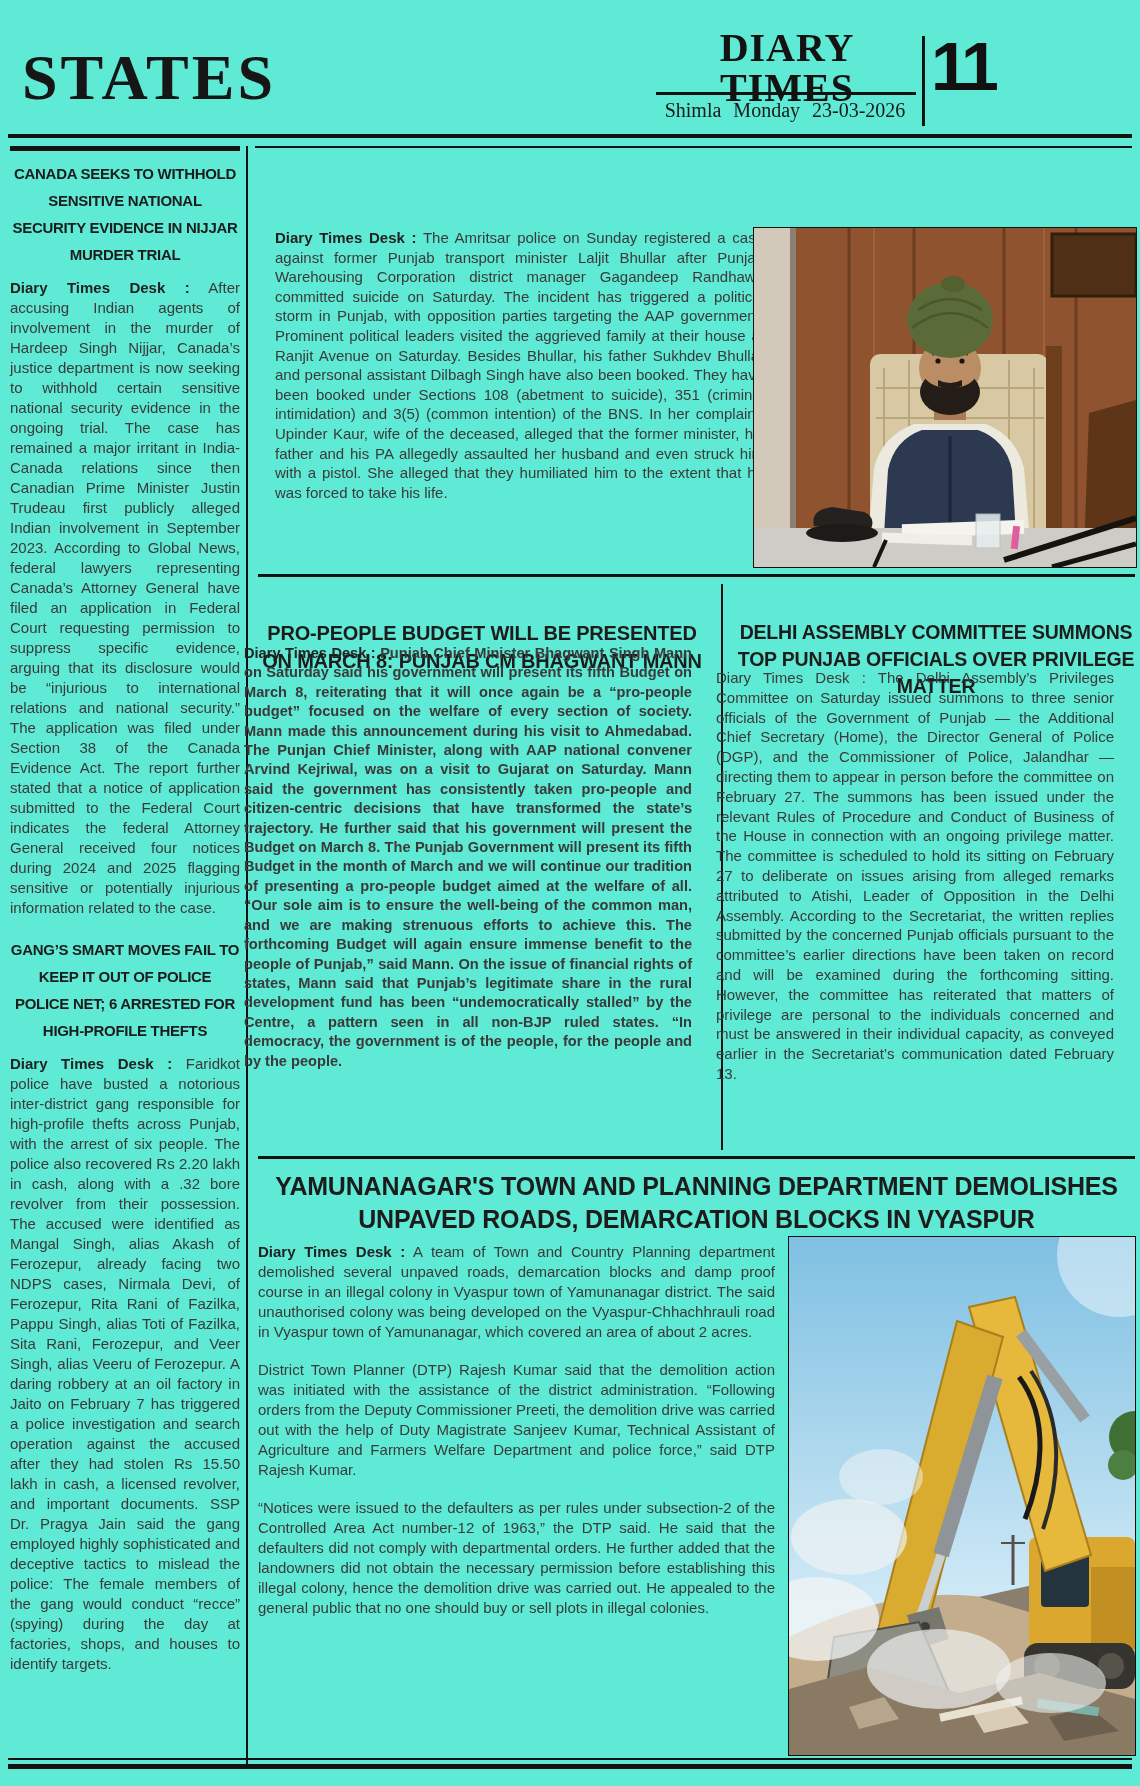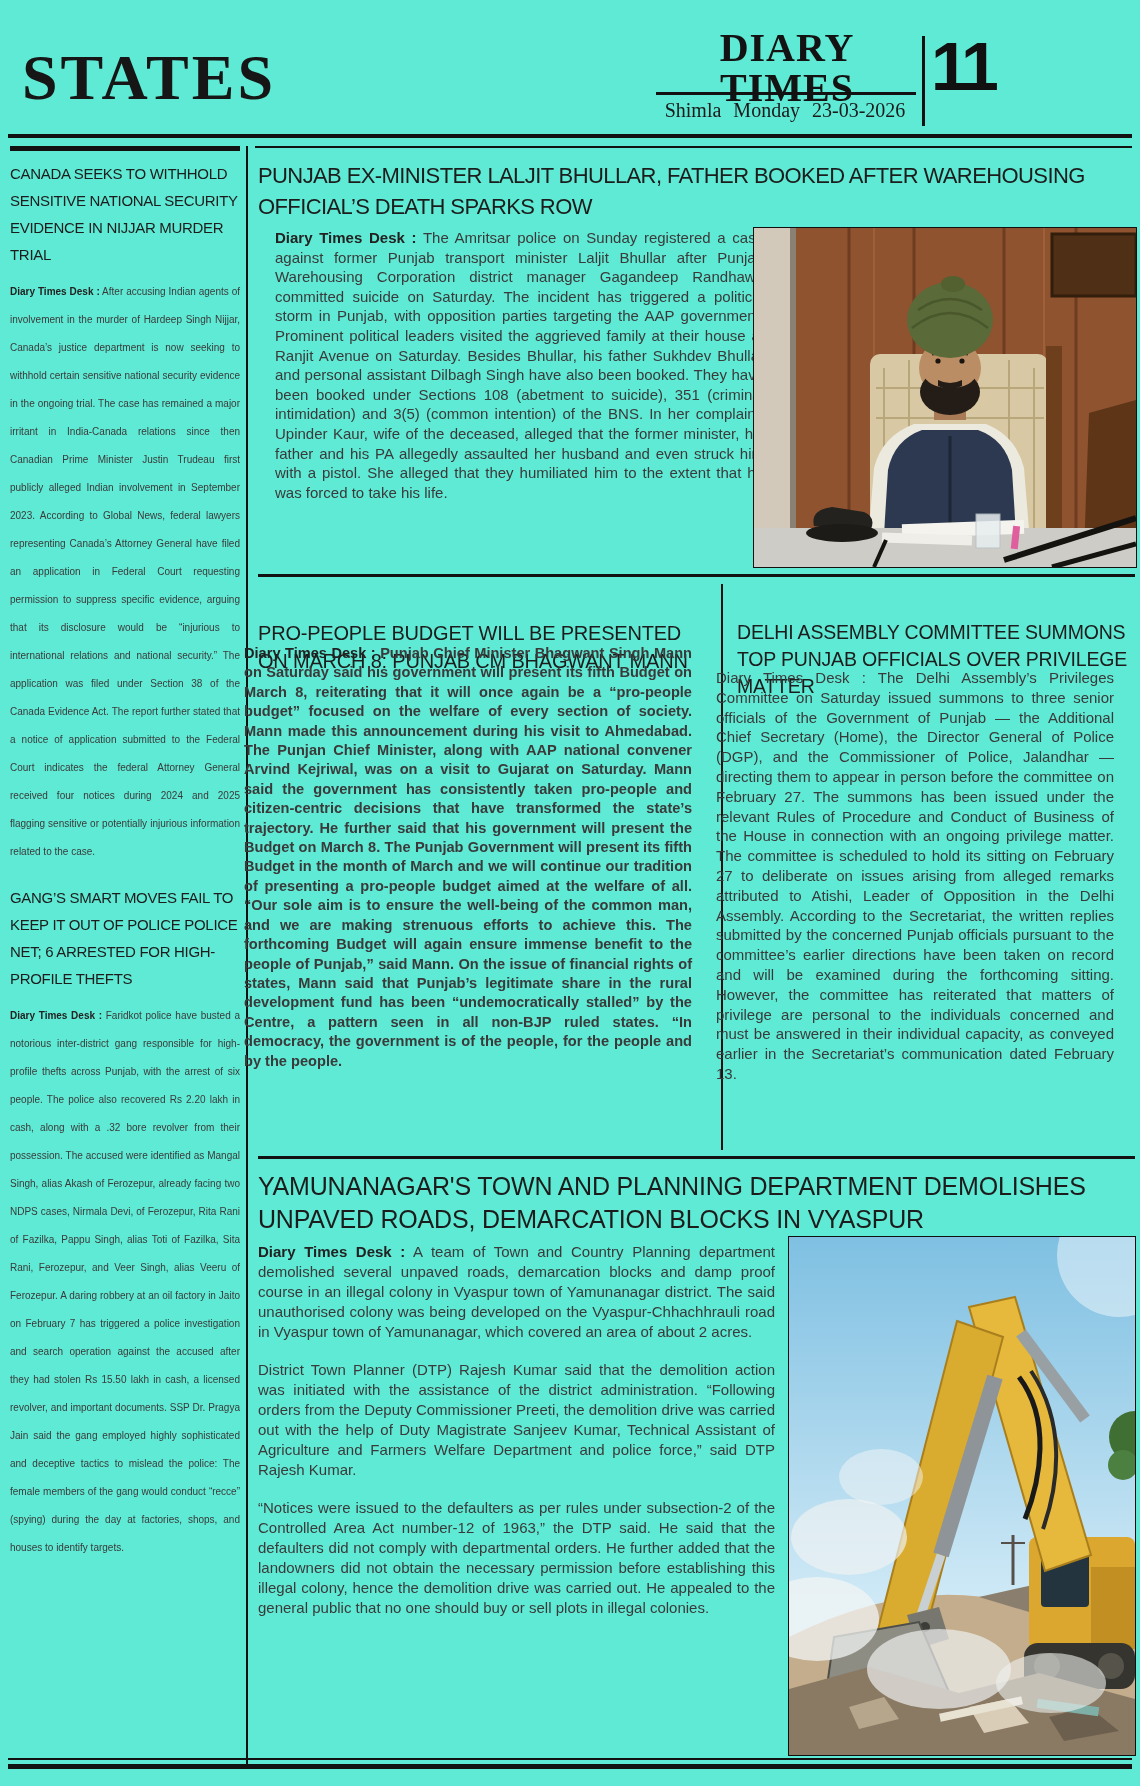--- a/index.html
+++ b/index.html
@@ -9,30 +9,30 @@
   
   .states{font-family:"Liberation Serif",serif;font-weight:600;font-size:64px;
           letter-spacing:3px;color:#161616;line-height:1;}
   .paper{font-family:"Liberation Serif",serif;font-weight:600;font-size:40px;
          letter-spacing:1px;color:#131313;text-align:center;line-height:1;}
   .dateline{font-family:"Liberation Serif",serif;font-size:20px;color:#1a1a1a;
             text-align:center;word-spacing:7px;line-height:1;}
   .pgnum{font-weight:700;font-size:68px;letter-spacing:-4px;color:#111;line-height:1;}
   .rule{background:#121212;}
   
-  .hl{font-weight:400;color:#1c1c1c;text-align:left;}
+  .hl{font-weight:700;color:#1c1c1c;text-align:center;}
   .hl-side{font-size:15px;line-height:27px;letter-spacing:-0.3px;}
   .hl-top{font-size:22px;line-height:31px;letter-spacing:-0.6px;}
   .hl-mid{font-size:20px;line-height:28px;letter-spacing:-0.2px;margin-top:33px;}
   .hl-bot{font-size:25px;line-height:33px;letter-spacing:-0.2px;}
   
   .copy{color:#3a3a3a;text-align:justify;}
   .copy p{margin:0 0 18px 0;}
   .copy b{color:#222;}
-  .side-copy{font-size:10px;line-height:28px;}
+  .side-copy{font-size:15px;line-height:20px;}
   .top-copy{font-size:15px;line-height:19.6px;margin-left:17px;}
   .mid-copy{font-size:14.6px;line-height:19.4px;}
   .right-copy{font-size:15px;line-height:19.8px;}
   .bot-copy{font-size:15px;line-height:20px;}
   .photo{border:1.6px solid #101010;background:#ccc;}
   .photo svg{display:block;}
 </style>
 </head>
 <body>
 
@@ -56,21 +56,20 @@
     <div class="hl hl-side">CANADA SEEKS TO WITHHOLD SENSITIVE NATIONAL SECURITY EVIDENCE IN NIJJAR MURDER TRIAL</div>
     <div class="copy side-copy" style="margin-top:10px;">
       <p><b>Diary Times Desk :</b> <span>After accusing Indian agents of involvement in the murder of Hardeep Singh Nijjar, Canada’s justice department is now seeking to withhold certain sensitive national security evidence in the ongoing trial. The case has remained a major irritant in India-Canada relations since then Canadian Prime Minister Justin Trudeau first publicly alleged Indian involvement in September 2023. According to Global News, federal lawyers representing Canada’s Attorney General have filed an application in Federal Court requesting permission to suppress specific evidence, arguing that its disclosure would be “injurious to international relations and national security.” The application was filed under Section 38 of the Canada Evidence Act. The report further stated that a notice of application submitted to the Federal Court indicates the federal Attorney General received four notices during 2024 and 2025 flagging sensitive or potentially injurious information related to the case.</span></p>
     </div>
     <div class="hl hl-side" style="margin-top:14px;">GANG’S SMART MOVES FAIL TO KEEP IT OUT OF POLICE POLICE NET; 6 ARRESTED FOR HIGH-PROFILE THEFTS</div>
     <div class="copy side-copy" style="margin-top:10px;">
       <p><b>Diary Times Desk :</b> <span>Faridkot police have busted a notorious inter-district gang responsible for high-profile thefts across Punjab, with the arrest of six people. The police also recovered Rs 2.20 lakh in cash, along with a .32 bore revolver from their possession. The accused were identified as Mangal Singh, alias Akash of Ferozepur, already facing two NDPS cases, Nirmala Devi, of Ferozepur, Rita Rani of Fazilka, Pappu Singh, alias Toti of Fazilka, Sita Rani, Ferozepur, and Veer Singh, alias Veeru of Ferozepur. A daring robbery at an oil factory in Jaito on February 7 has triggered a police investigation and search operation against the accused after they had stolen Rs 15.50 lakh in cash, a licensed revolver, and important documents. SSP Dr. Pragya Jain said the gang employed highly sophisticated and deceptive tactics to mislead the police: The female members of the gang would conduct “recce” (spying) during the day at factories, shops, and houses to identify targets.</span></p>
     </div>
   </div>
 
-  <div class="abs hl hl-top" style="left:258px;top:160px;width:877px;">PUNJAB EX-MINISTER LALJIT BHULLAR, FATHER BOOKED AFTER WAREHOUSING OFFICIAL’S DEATH SPARKS ROW</div>
   <div class="abs copy top-copy" style="left:258px;top:228px;width:489px;">
     <p><b>Diary Times Desk :</b> <span>The Amritsar police on Sunday registered a case against former Punjab transport minister Laljit Bhullar after Punjab Warehousing Corporation district manager Gagandeep Randhawa committed suicide on Saturday. The incident has triggered a political storm in Punjab, with opposition parties targeting the AAP government. Prominent political leaders visited the aggrieved family at their house at Ranjit Avenue on Saturday. Besides Bhullar, his father Sukhdev Bhullar and personal assistant Dilbagh Singh have also been booked. They have been booked under Sections 108 (abetment to suicide), 351 (criminal intimidation) and 3(5) (common intention) of the BNS. In her complaint, Upinder Kaur, wife of the deceased, alleged that the former minister, his father and his PA allegedly assaulted her husband and even struck him with a pistol. She alleged that they humiliated him to the extent that he was forced to take his life.</span></p>
   </div>
 
   <div class="abs photo" style="left:753px;top:227px;width:382px;height:339px;">
     <svg width="382" height="339" viewBox="0 0 382 339">
       <rect width="382" height="339" fill="#8f5330"></rect>
       <g stroke="#6e3d20" stroke-width="3">
         <line x1="95" y1="0" x2="95" y2="339"></line>
           <line x1="160" y1="0" x2="160" y2="339"></line>

